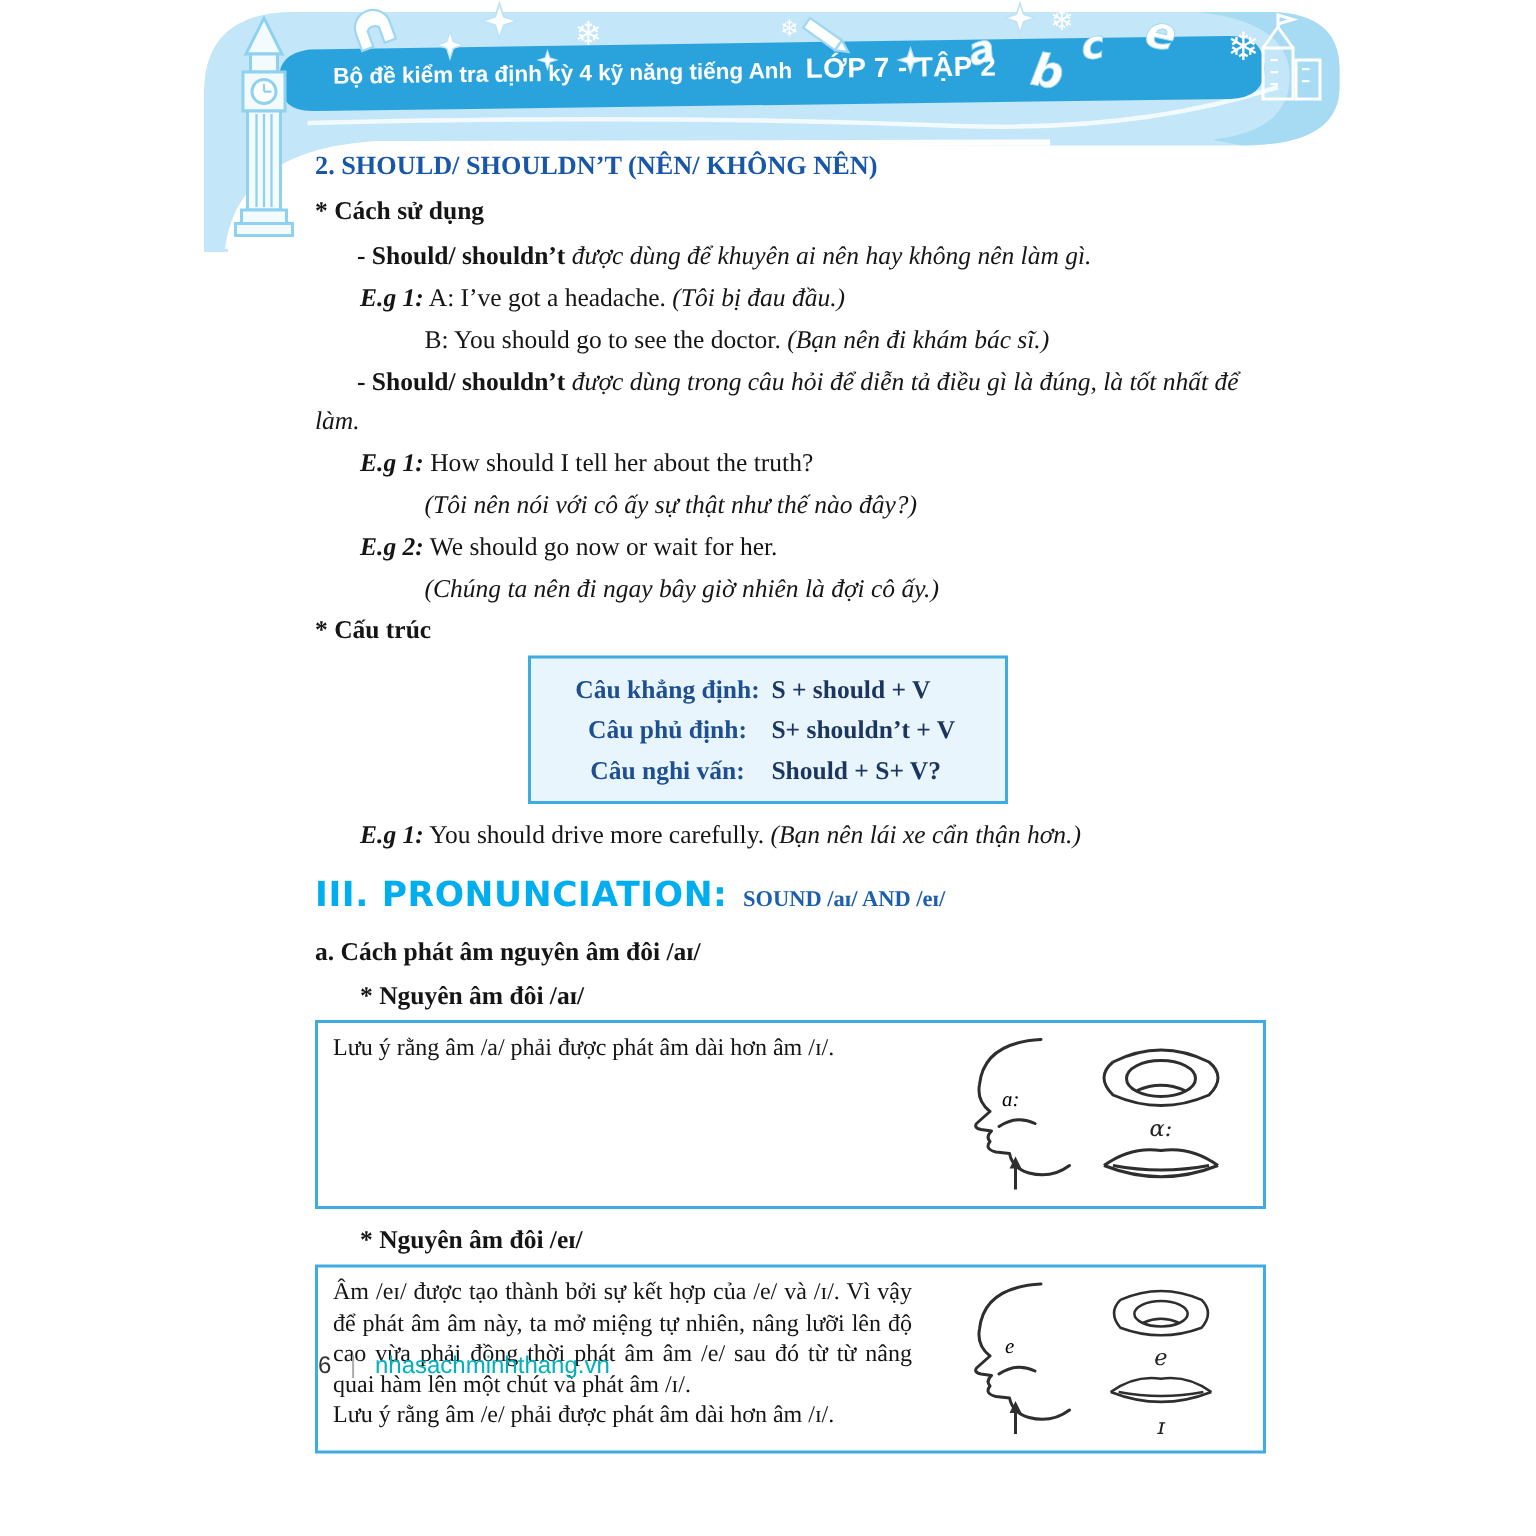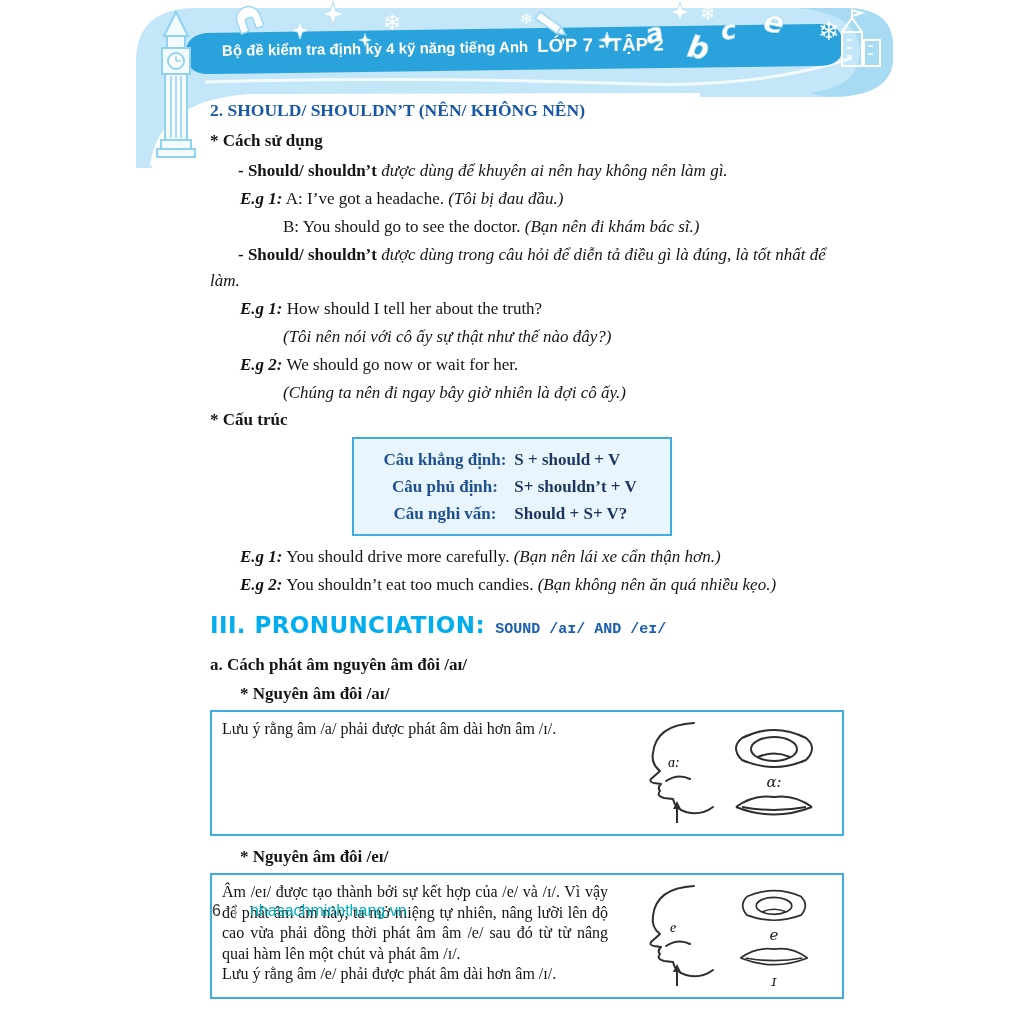--- a/index.html
+++ b/index.html
@@ -30,21 +30,21 @@
   .struct-box{
     margin:4px 0 8px 142px;width:278px;background:#e9f5fc;
     border:2px solid #3fabe0;padding:7px 12px 7px 26px;
   }
   .struct-row{line-height:27px;font-weight:bold;}
   .struct-label{display:inline-block;width:130px;color:#1d4f91;text-align:center;}
   .struct-formula{color:#1b355f;}
 
   .pron-head{margin:12px 0 8px 0;line-height:30px;}
   .pron-main{font-family:"DejaVu Sans","Liberation Sans",sans-serif;font-weight:bold;font-size:23px;color:#00aeef;letter-spacing:0.4px;}
-  .pron-sub{font-family:Liberation Mono, monospace;font-weight:bold;font-size:15px;color:#1b5fae;margin-left:6px;}
+  .pron-sub{font-family:Liberation Serif, serif;font-weight:bold;font-size:15px;color:#1b5fae;margin-left:6px;}
   .sub-star{font-weight:bold;padding-left:30px;margin:2px 0 4px 0;line-height:24px;}
 
   .pron-box{border:2px solid #3fabe0;display:flex;gap:8px;padding:7px 8px 7px 10px;margin-bottom:9px;}
   .pron-text{flex:1;font-size:16px;line-height:20.5px;text-align:justify;}
   .pron-diagrams{width:218px;display:flex;align-items:center;justify-content:center;gap:6px;}
   .mouth-col{display:flex;flex-direction:column;align-items:center;}
   .sym{font-style:italic;font-size:15px;line-height:16px;font-family:"DejaVu Serif",serif;color:#222;}
 
   .footer{position:absolute;left:212px;top:902px;font-family:"Liberation Sans","DejaVu Sans",sans-serif;font-size:16px;}
   .footer .pg{color:#333;}
@@ -181,25 +181,20 @@
     <div class="struct-row">
       <span class="struct-label">Câu nghi vấn:</span>
       <span class="struct-formula">Should + S+ V?</span>
     </div>
   </div>
 
   <p class="line pad-eg">
     <span class="egl">E.g 1:</span>
     <span>You should drive more carefully.</span>
     <i class="vi">(Bạn nên lái xe cẩn thận hơn.)</i>
-  </p>
-  <p class="line pad-eg" style="margin-bottom:10px;">
-    <span class="egl">E.g 2:</span>
-    <span>You shouldn’t eat too much candies.</span>
-    <i class="vi">(Bạn không nên ăn quá nhiều kẹo.)</i>
   </p>
 
   <div class="pron-head">
     <span class="pron-main">III. PRONUNCIATION:</span>
     <span class="pron-sub">SOUND /aɪ/ AND /eɪ/</span>
   </div>
 
   <div class="h-bold">a. Cách phát âm nguyên âm đôi /aɪ/</div>
 
   <div class="sub-star">* Nguyên âm đôi /aɪ/</div>

